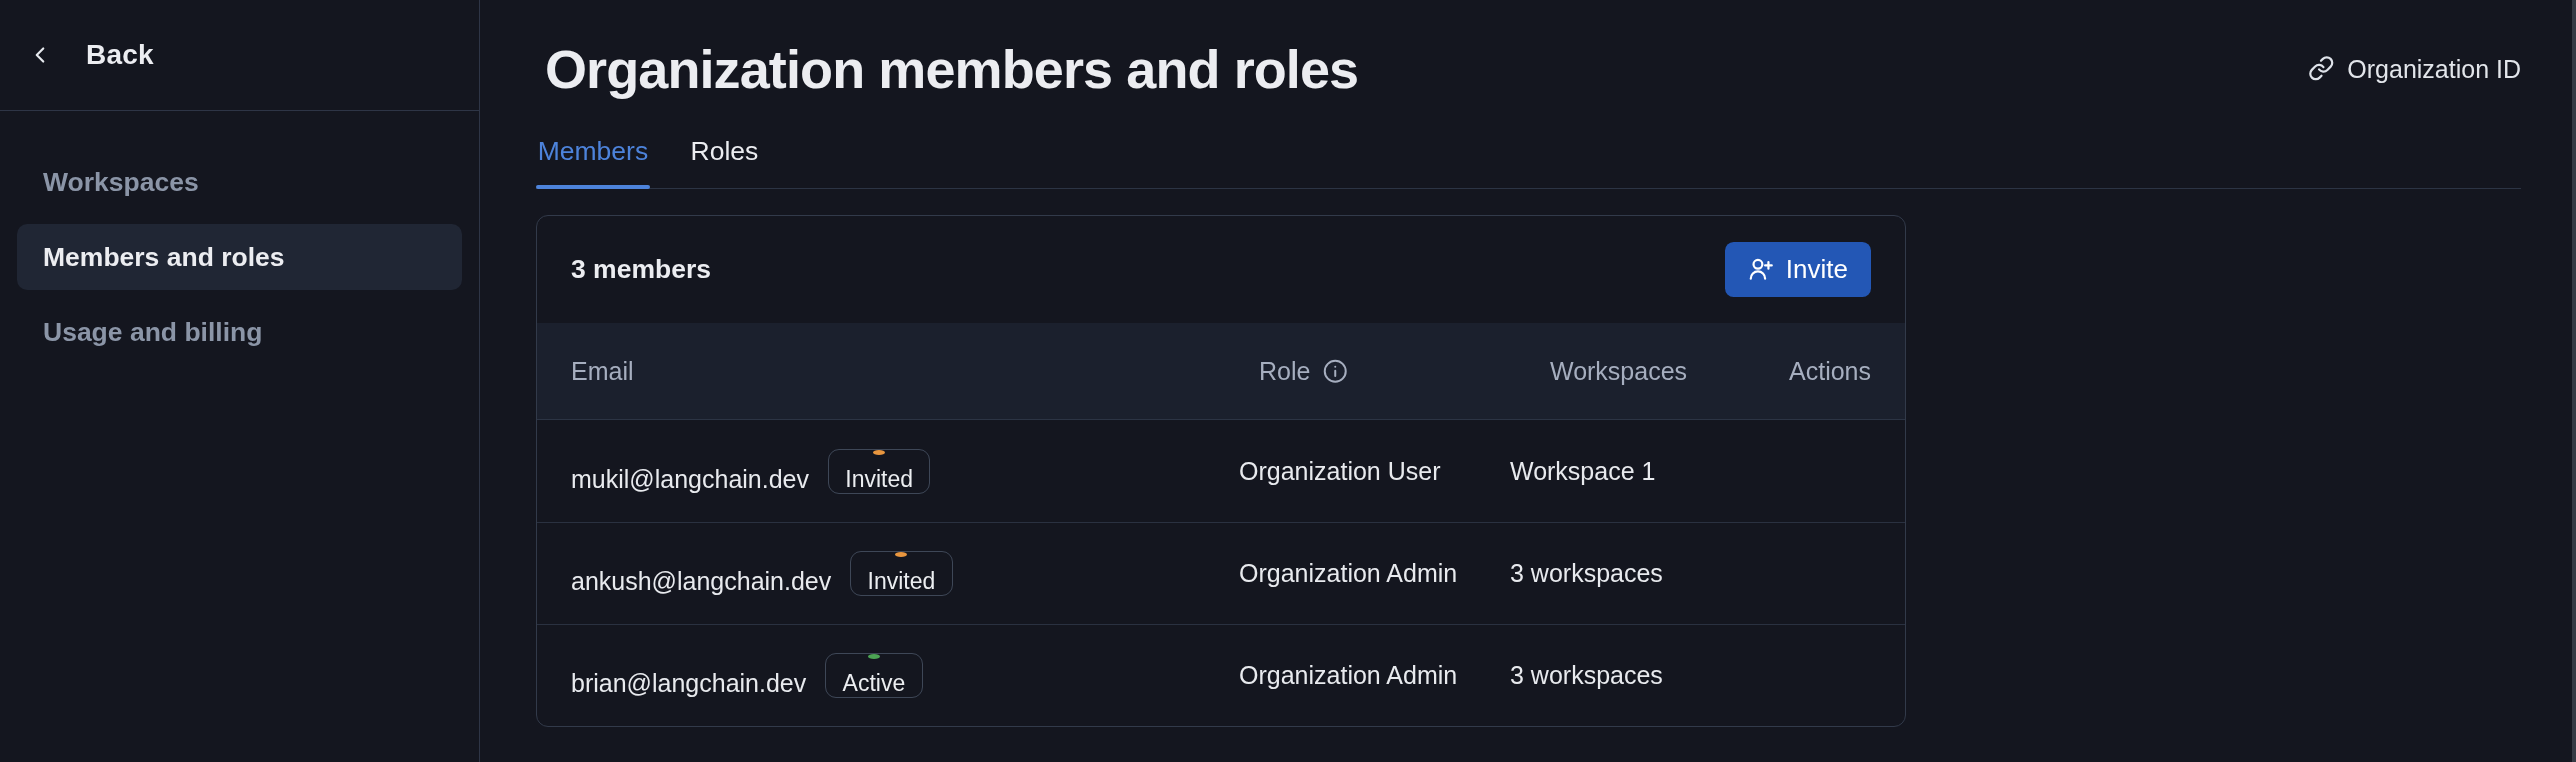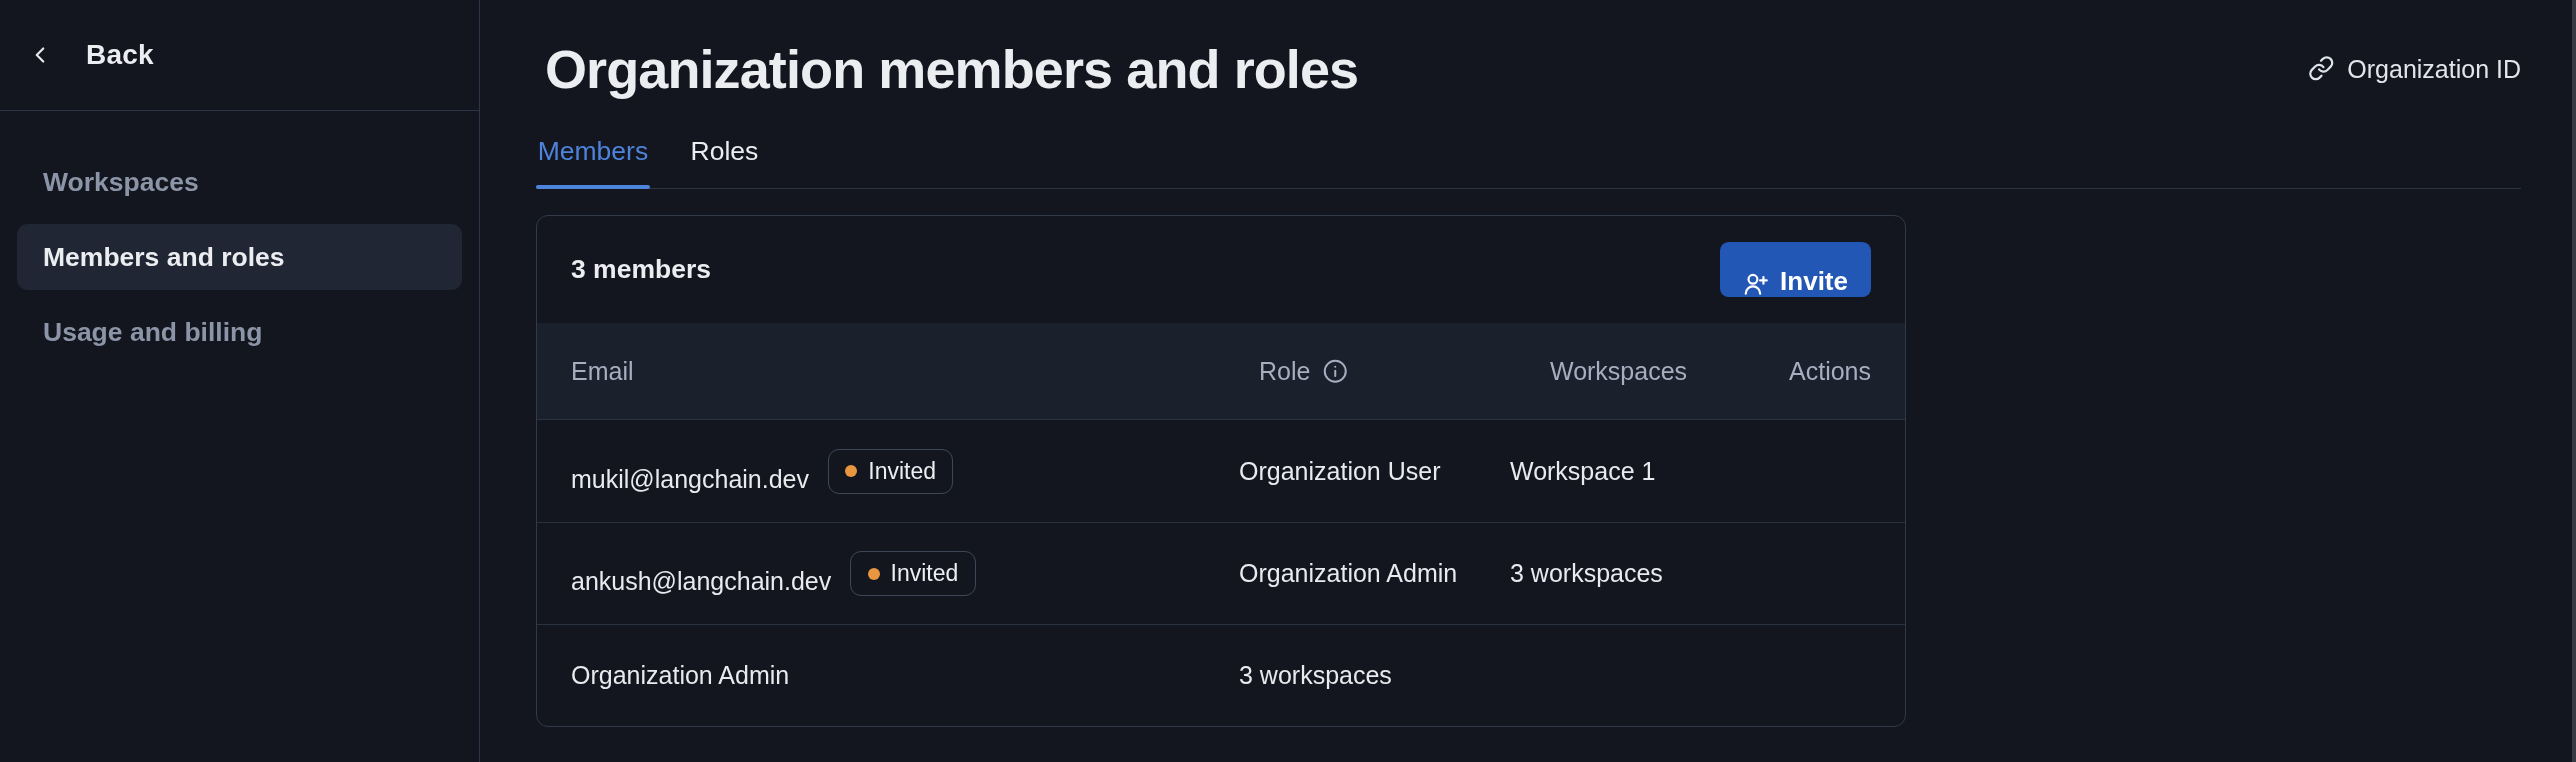--- a/index.html
+++ b/index.html
@@ -121,31 +121,31 @@
   .card-header {
     height: 107px;
     display: flex;
     align-items: center;
     justify-content: space-between;
     padding: 0 34px;
   }
   .member-count { font-size: 26.5px; font-weight: 700; color: var(--text-primary, #ecedf1); }
   .invite-btn {
     display: flex;
-    align-items: flex-end;
+    align-items: center;
     gap: 11px;
     height: 55px;
     padding: 0 23px;
     border: none;
     border-radius: 8.6px;
     background: var(--invite-blue, #2357b5);
     color: #ffffff;
     font-family: inherit;
     font-size: 26px;
-    font-weight: 700;
+    font-weight: 400;
     cursor: pointer;
   }
 
   .trow {
     display: grid;
     grid-template-columns: 668px 271px 1fr auto;
     align-items: center;
     padding: 0 34px;
   }
   .thead {
@@ -166,20 +166,21 @@
     display: inline-flex;
     align-items: center;
     gap: 11px;
     height: 45px;
     padding: 0 16.3px;
     border: 1.7px solid var(--badge-border, #3e4757);
     border-radius: 11px;
     font-size: 23px;
     color: #eceef1;
     white-space: nowrap;
+    flex-direction: column;
   }
   .status-dot { width: 12px; height: 12px; border-radius: 50%; background: #888; }
   .badge[data-kind="invited"] .status-dot { background: var(--status-invited, #e8963f); }
   .badge[data-kind="active"]  .status-dot { background: var(--status-active, #4ca454); }
 
   .scroll-strip {
     position: absolute;
     top: 0; right: 0;
     width: 4.3px; height: 100%;
     background: var(--scrollbar, #363a44);
@@ -285,20 +286,27 @@
           <span class="status-dot"></span>
           <span>Invited</span>
         </span>
       </span>
       <span>Organization Admin</span>
       <span>3 workspaces</span>
       <span class="th-actions"></span>
     </div>
 
     <div class="trow member-row">
+      <span class="email-cell">
+        <span>brian@langchain.dev</span>
+        <span class="badge" data-kind="active">
+          <span class="status-dot"></span>
+          <span>Active</span>
+        </span>
+      </span>
       <span>Organization Admin</span>
       <span>3 workspaces</span>
       <span class="th-actions"></span>
     </div>
 
   </section>
 </main>
 
 <div class="scroll-strip"></div>
 

